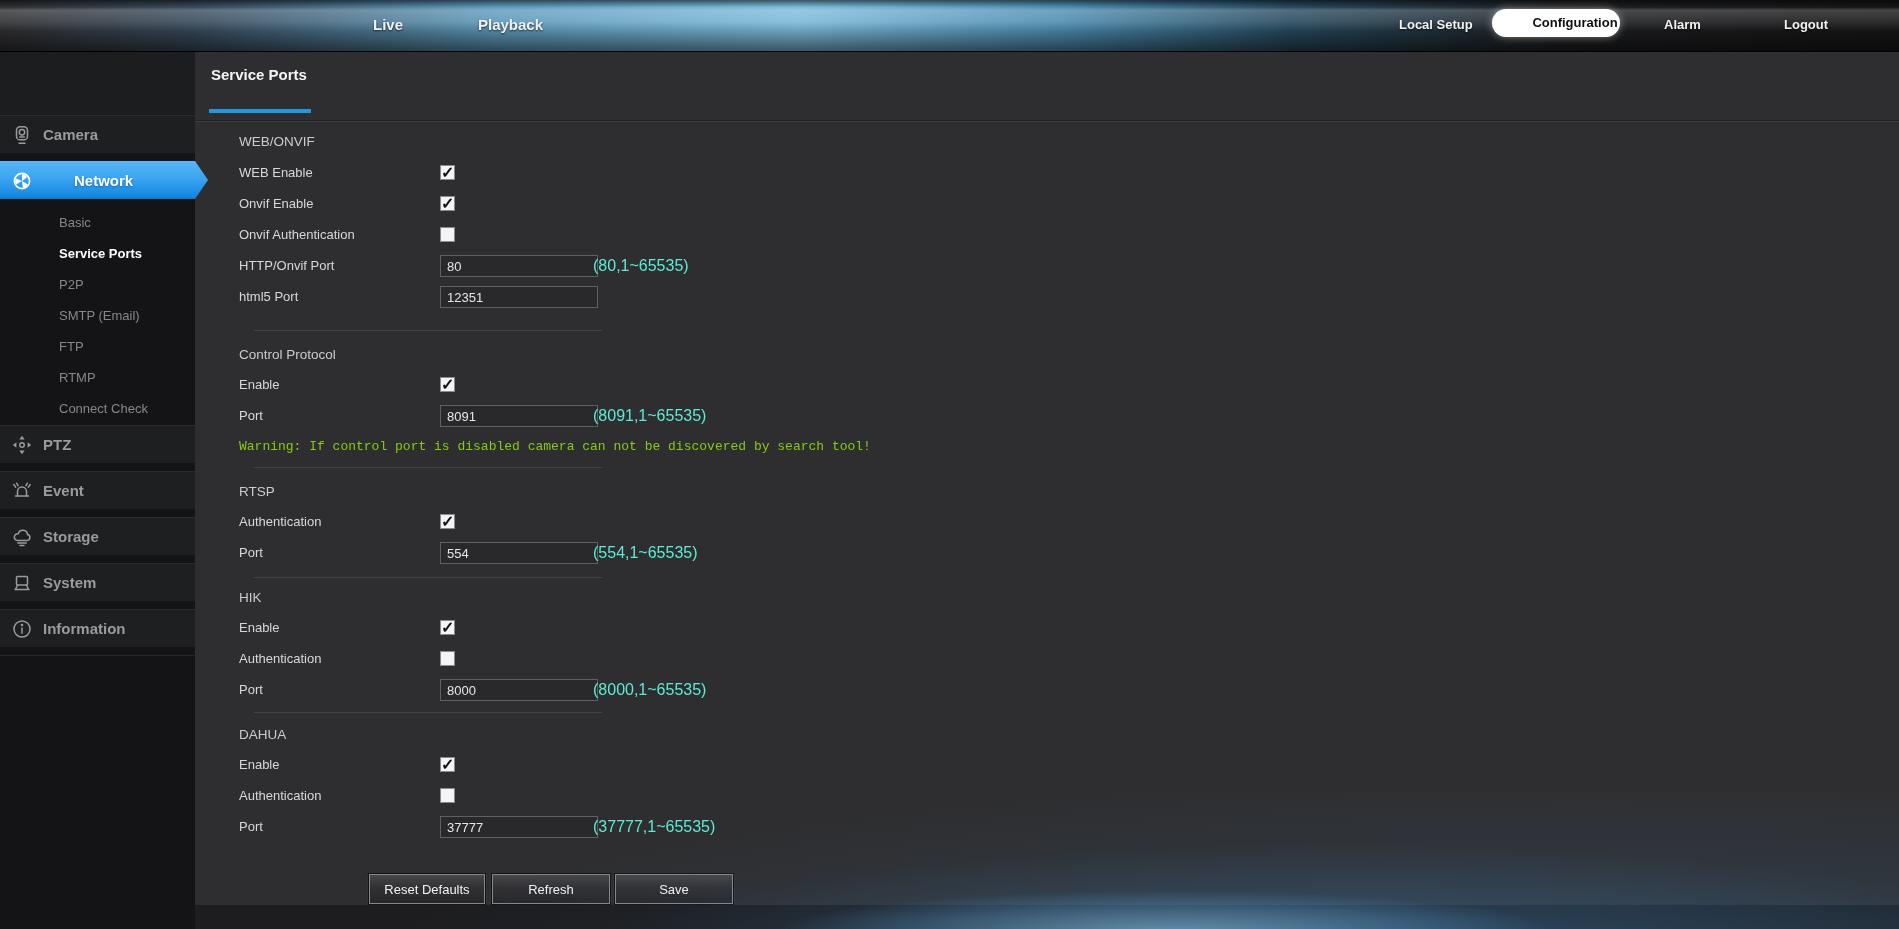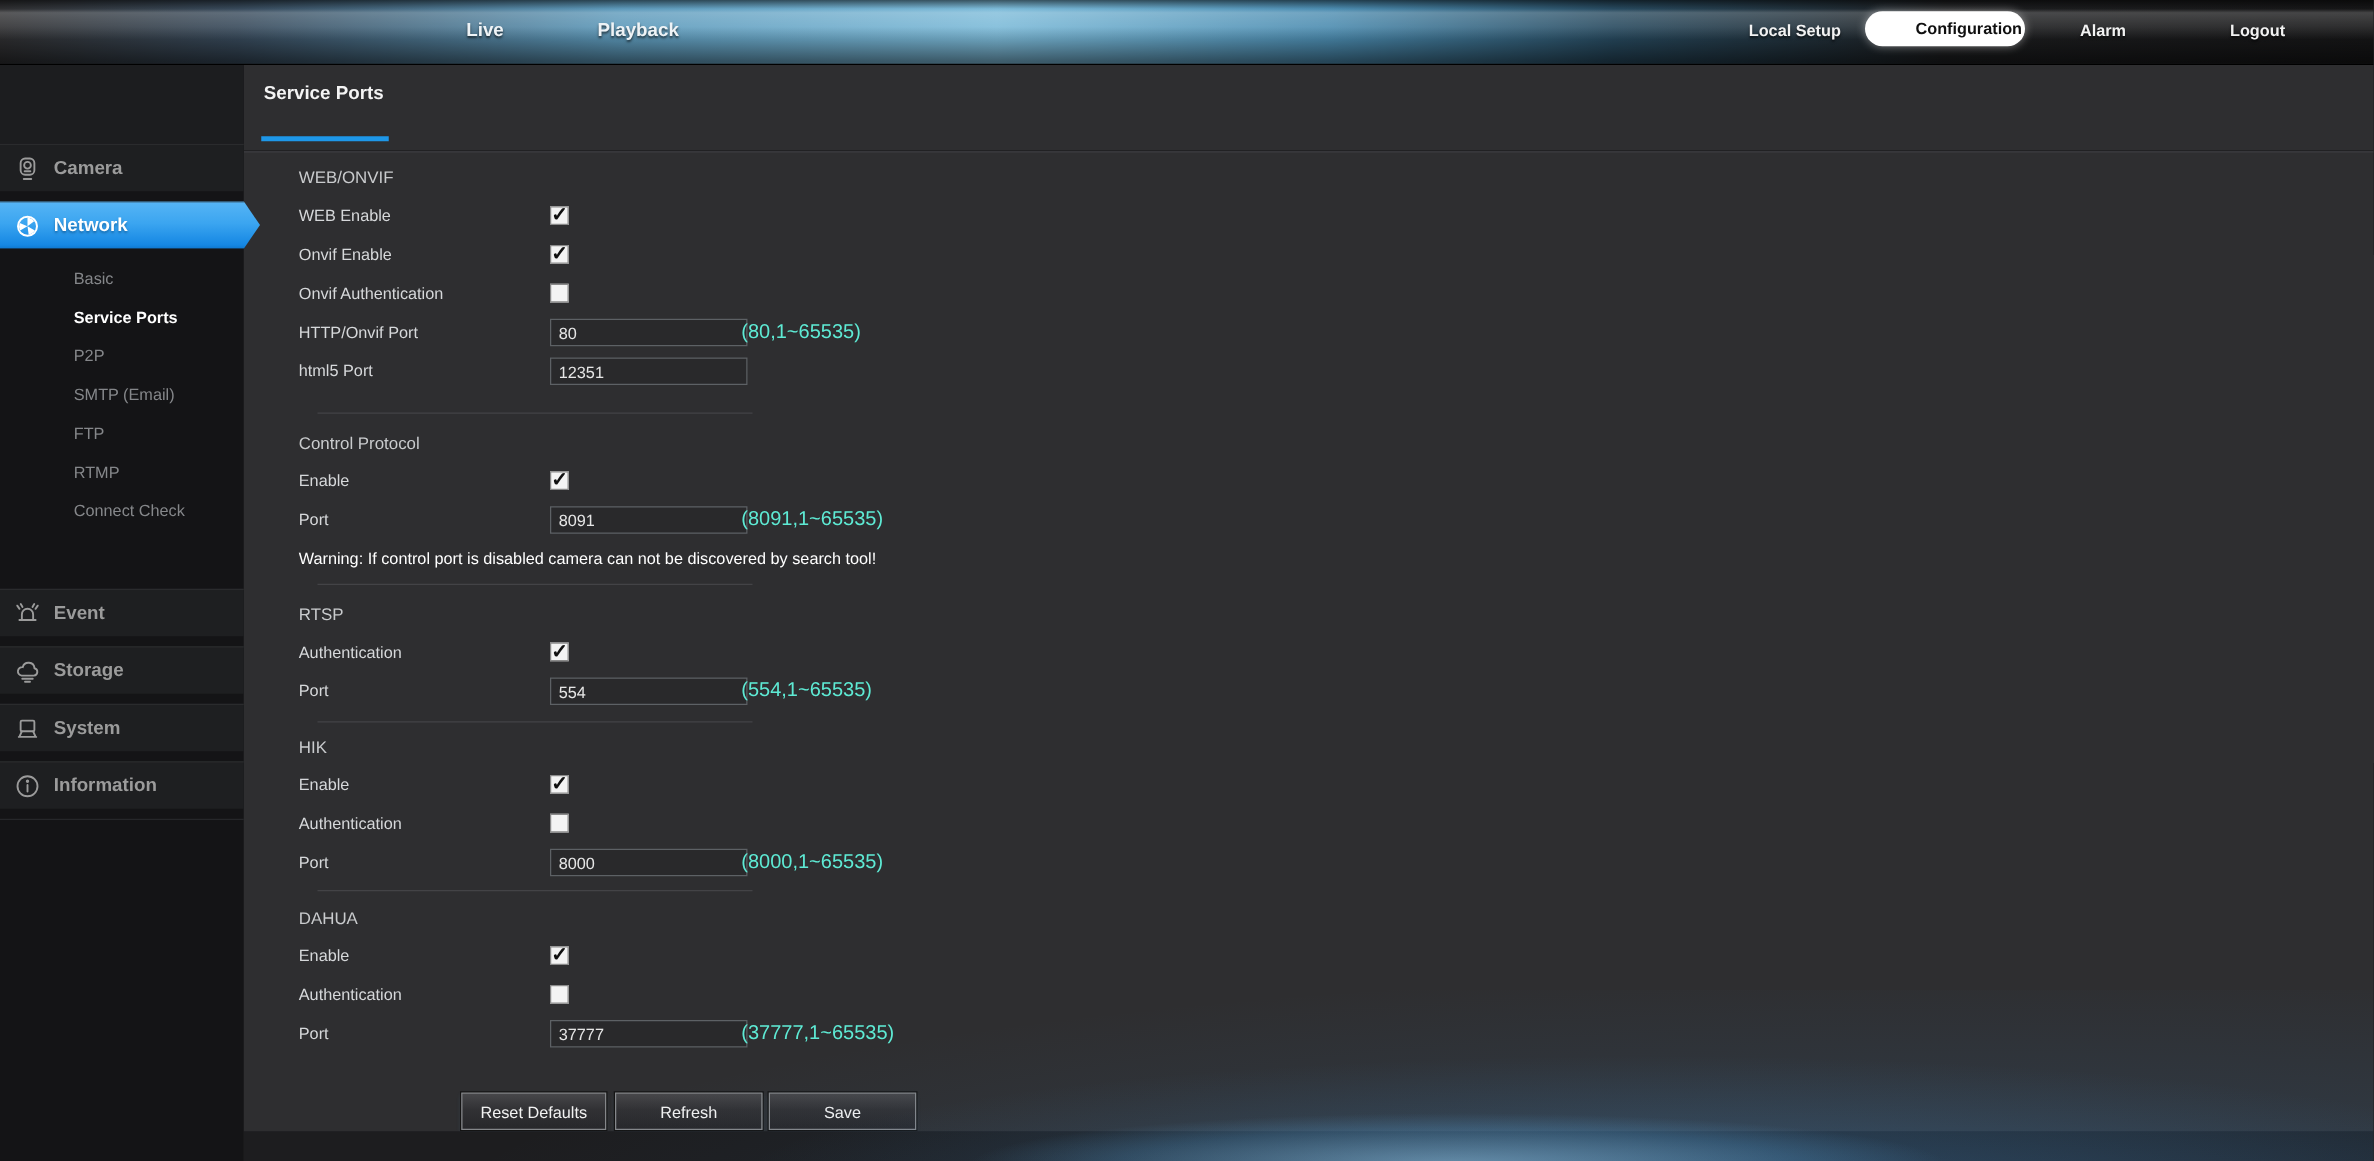--- a/index.html
+++ b/index.html
@@ -31,20 +31,21 @@
     position:absolute; left:0; width:195px; height:38px; background:#1e1f21;
     border-top:1px solid #2a2b2d; display:flex; align-items:center; cursor:pointer;
   }
   .side-item .icn { width:24px; margin-left:11px; color:#9b9b9b; display:flex; align-items:center; }
   .side-item .tl { margin-left:8px; font-size:15px; font-weight:bold; color:#9b9b9b; }
   .side-item.active {
     width:208px;
     background:linear-gradient(180deg,#55b4f5 0%,#3ba5f0 45%,#1587e3 92%,#0f76cc 100%);
     border-top:1px solid #5cb8f6;
     clip-path:polygon(0 0, 195px 0, 208px 50%, 195px 100%, 0 100%);
+    gap:31px;
   }
   .side-item.active .tl { color:#ffffff; text-shadow:0 1px 2px rgba(0,60,110,.5); }
   .side-item.active .icn { color:#ffffff; }
   #submenu { position:absolute; left:0; top:155px; width:195px; }
   .sub-item { height:31px; line-height:31px; padding-left:59px; font-size:13px; color:#85878a; cursor:pointer; }
   .sub-item.active { color:#ffffff; font-weight:bold; }
   #side-bottom-line { position:absolute; left:0; top:603px; width:195px; border-top:1px solid #26272a; }
 
   
   #content { position:absolute; left:195px; top:52px; width:1704px; height:877px; background:#2e2e30; }
@@ -60,21 +61,21 @@
     background:#f4f4f4; border:1px solid #8a8a8a; cursor:pointer;
     font-size:16px; font-weight:bold; color:#111; line-height:13px; text-align:center; overflow:visible;
   }
   .inp {
     position:absolute; left:201px; top:1px; width:158px; height:22px;
     background:#29292b; border:1px solid #5d6165; color:#e6e6e6;
     font-family:"Liberation Sans",sans-serif; font-size:13px; padding:0 6px; outline:none;
   }
   .hint { position:absolute; left:354px; top:0; height:24px; line-height:24px; font-size:16px; color:#5eead4; }
   .hr { position:absolute; left:59px; width:348px; border-top:1px solid #434346; }
-  .warn { position:absolute; left:44px; height:24px; line-height:24px; font-size:13px; color:#ffffff; }
+  .warn { position:absolute; left:44px; height:24px; line-height:24px; font-size:13px; color:#84cc16;font-family:Liberation Mono, monospace; }
 
   .btn {
     position:absolute; top:822px; height:30px; font-family:"Liberation Sans",sans-serif;
     background:linear-gradient(180deg,#47474a 0%,#313134 45%,#27272a 100%);
     border:1px solid #85878a; box-shadow:0 0 0 1px #141414, 0 2px 4px rgba(90,160,210,.18);
     color:#f2f2f2; font-size:13px; cursor:pointer;
   }
 
   
   #footer-band { position:absolute; left:195px; top:853px; width:1704px; height:24px; background:#1d1d1f; }
@@ -132,20 +133,32 @@
     <div id="submenu">
       <div class="sub-item">Basic</div>
       <div class="sub-item active">Service Ports</div>
       <div class="sub-item">P2P</div>
       <div class="sub-item">SMTP (Email)</div>
       <div class="sub-item">FTP</div>
       <div class="sub-item">RTMP</div>
       <div class="sub-item">Connect Check</div>
     </div>
 
+    <div class="side-item" style="top:373px">
+      <span class="icn">
+        <svg width="22" height="22" viewBox="0 0 22 22" fill="currentColor">
+          <circle cx="11" cy="11" r="2.3" fill="none" stroke="currentColor" stroke-width="1.4"></circle>
+          <path d="M11 1.8 L13.7 5.4 H8.3 Z"></path>
+          <path d="M11 20.2 L8.3 16.6 H13.7 Z"></path>
+          <path d="M1.8 11 L5.4 8.3 V13.7 Z"></path>
+          <path d="M20.2 11 L16.6 13.7 V8.3 Z"></path>
+        </svg>
+      </span>
+      <span class="tl">PTZ</span>
+    </div>
 
     <div class="side-item" style="top:419px">
       <span class="icn">
         <svg width="22" height="22" viewBox="0 0 22 22" fill="none" stroke="currentColor" stroke-width="1.5" stroke-linecap="round">
           <path d="M6.5 16 v-4.5 a4.5 4.5 0 0 1 9 0 V16"></path>
           <path d="M4.5 16 h13"></path>
           <path d="M2.8 4.5 l1.8 2.6 M5.6 3.2 l1.4 2.4 M19.2 4.5 l-1.8 2.6 M16.4 3.2 l-1.4 2.4"></path>
         </svg>
       </span>
       <span class="tl">Event</span>

